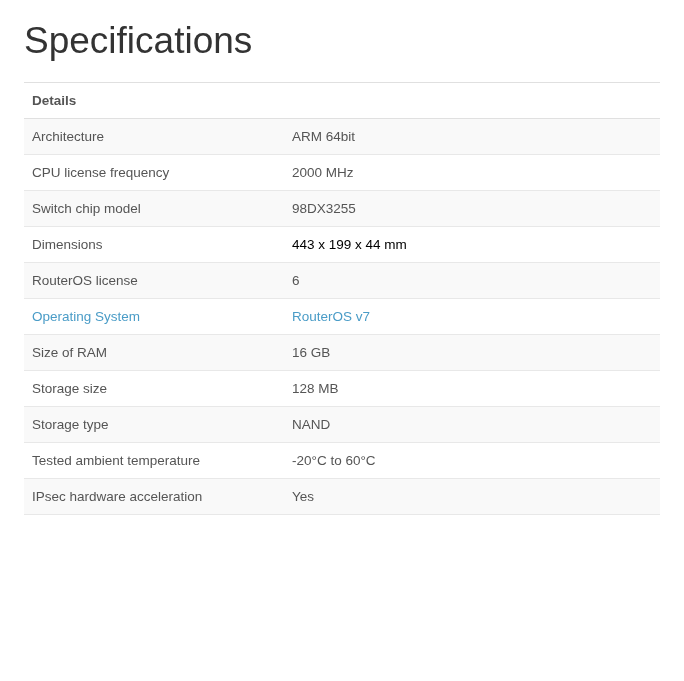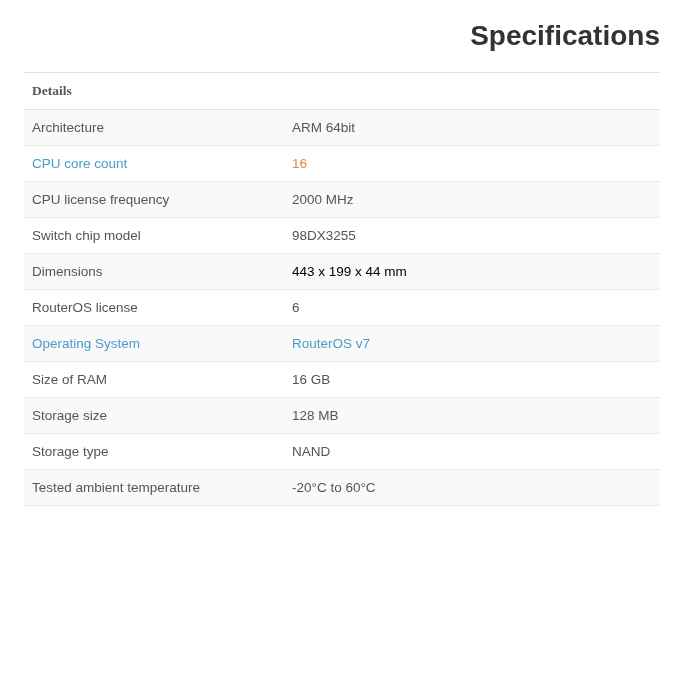--- a/index.html
+++ b/index.html
@@ -11,41 +11,39 @@
     body {
       font-family: Arial, sans-serif;
       background: #ffffff;
       color: #333333;
       width: 684px;
       min-height: 681px;
       padding: 20px 24px;
     }
 
     h1 {
-      font-size: 28px;
-      font-weight: 700;
+      font-size: 37px;
+      font-weight: 400;
       color: #333;
       margin-bottom: 20px;
-      text-align: right;
     }
 
     .specs-table {
       width: 100%;
       border-collapse: collapse;
       border-top: 1px solid #e0e0e0;
     }
 
     .details-header {
       background: #ffffff;
       padding: 10px 8px;
       font-weight: bold;
       font-size: 14px;
       color: #333;
       border-bottom: 1px solid #e0e0e0;
-      font-family: Liberation Serif, serif;
     }
 
     .specs-table tr {
       border-bottom: 1px solid #e8e8e8;
     }
 
     .specs-table tr:nth-child(odd) {
       background: #f9f9f9;
     }
 
@@ -83,24 +81,20 @@
     <tr>
       <td colspan="2" class="details-header">Details</td>
     </tr>
   </thead>
   <tbody id="specs-body">
       <tr>
         <td>Architecture</td>
         <td>ARM 64bit</td>
       </tr>
       <tr>
-        <td style="color: rgb(74, 156, 199);">CPU core count</td>
-        <td style="color: rgb(232, 133, 61);">16</td>
-      </tr>
-      <tr>
         <td>CPU license frequency</td>
         <td>2000 MHz</td>
       </tr>
       <tr>
         <td>Switch chip model</td>
         <td>98DX3255</td>
       </tr>
       <tr>
         <td>Dimensions</td>
         <td style="color: #000000;">443 x 199 x 44 mm</td>
@@ -122,14 +116,18 @@
         <td>128 MB</td>
       </tr>
       <tr>
         <td>Storage type</td>
         <td>NAND</td>
       </tr>
       <tr>
         <td>Tested ambient temperature</td>
         <td>-20°C to 60°C</td>
       </tr>
+      <tr>
+        <td>IPsec hardware acceleration</td>
+        <td>Yes</td>
+      </tr>
     </tbody>
 </table>
 
 </body></html>

